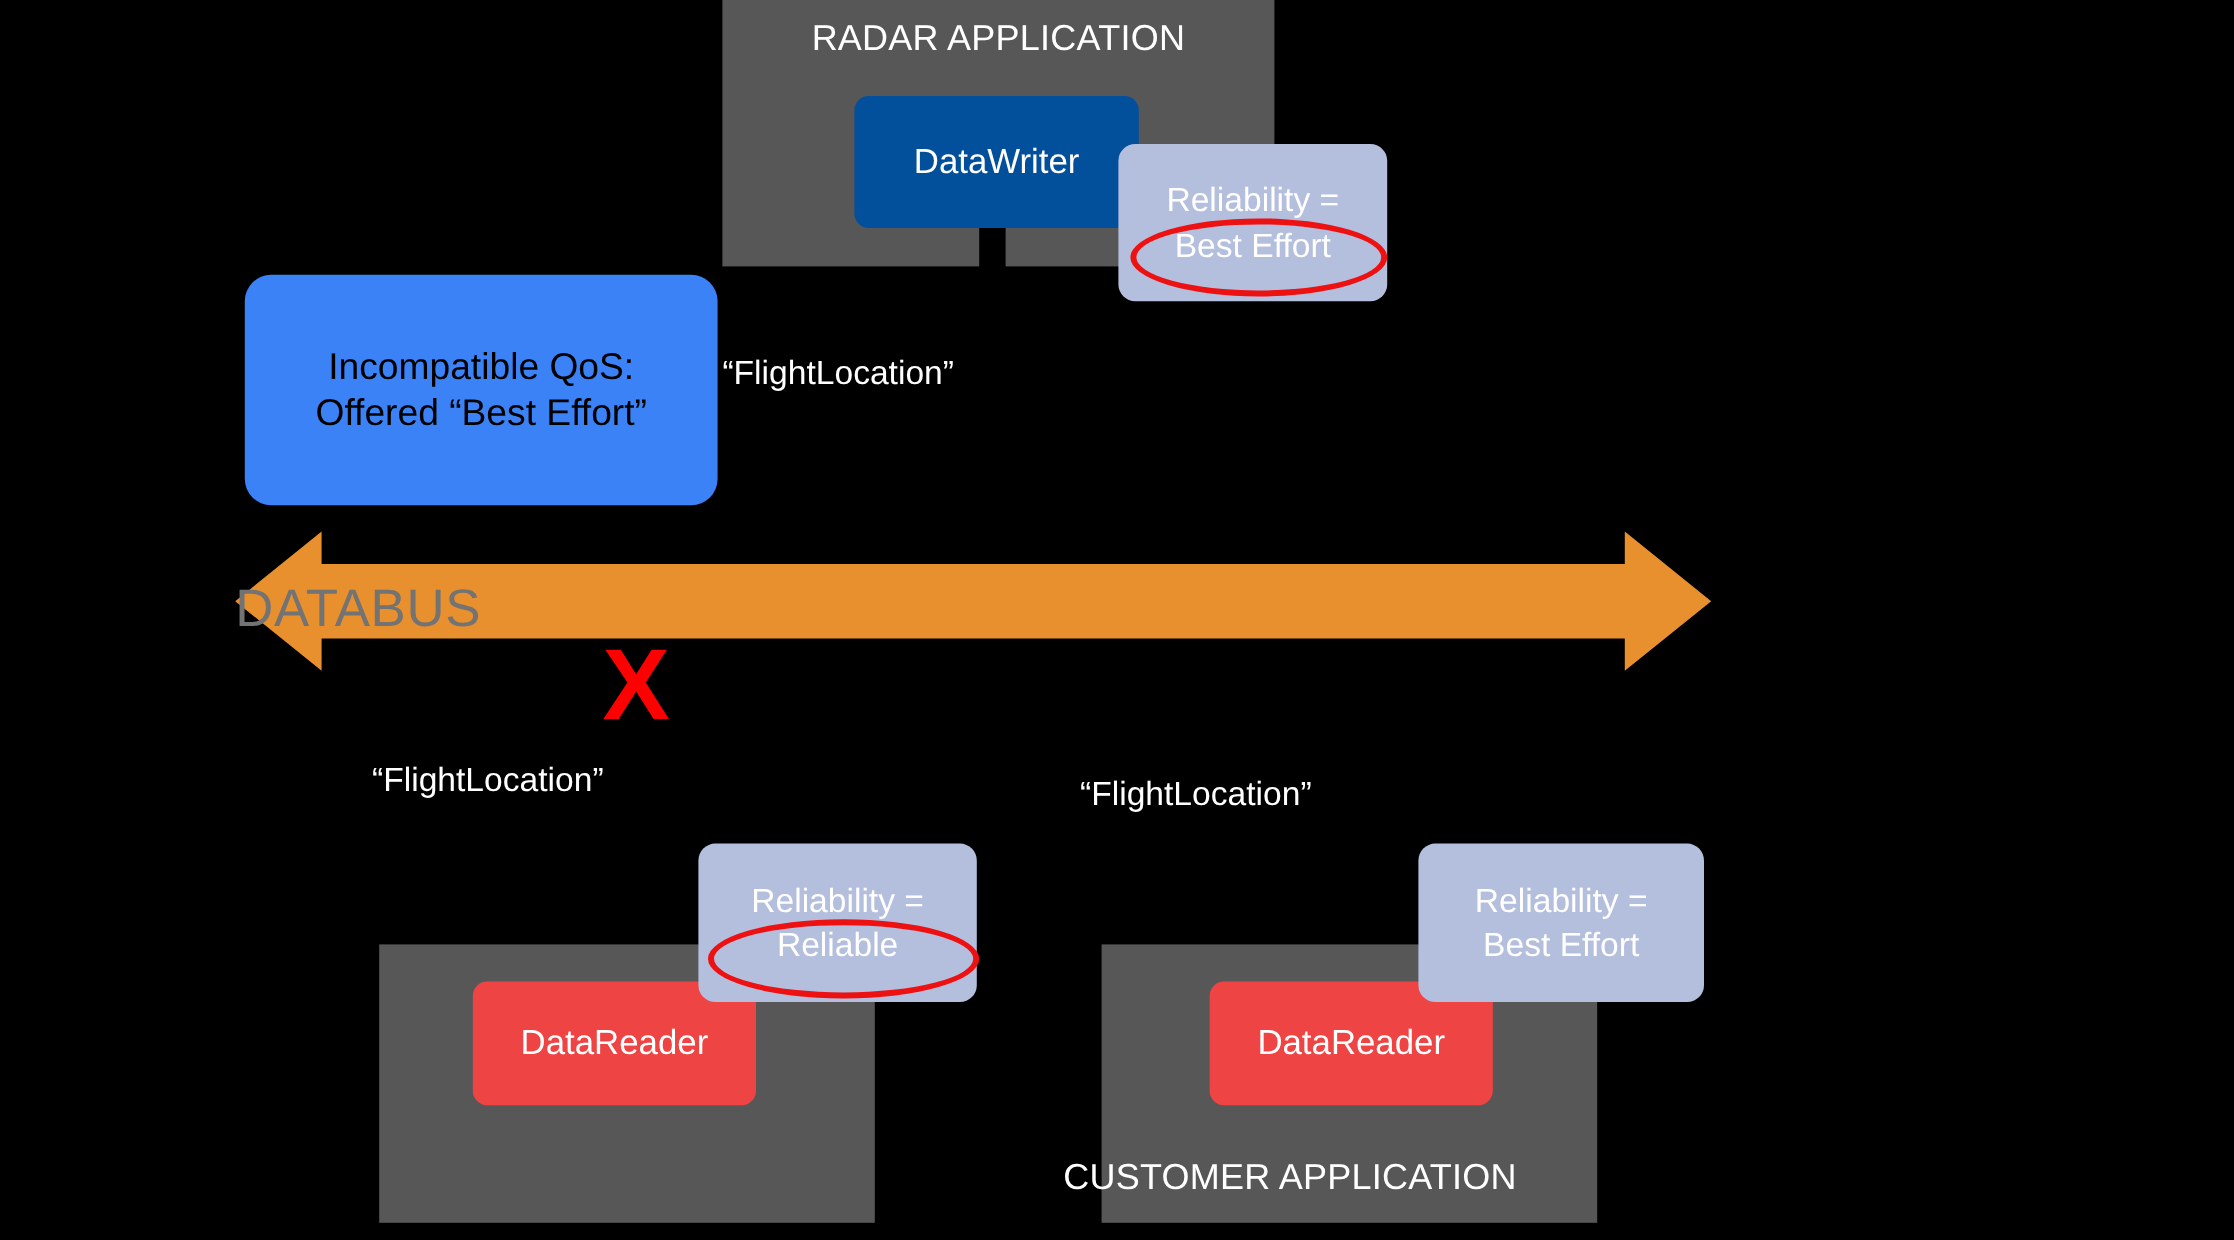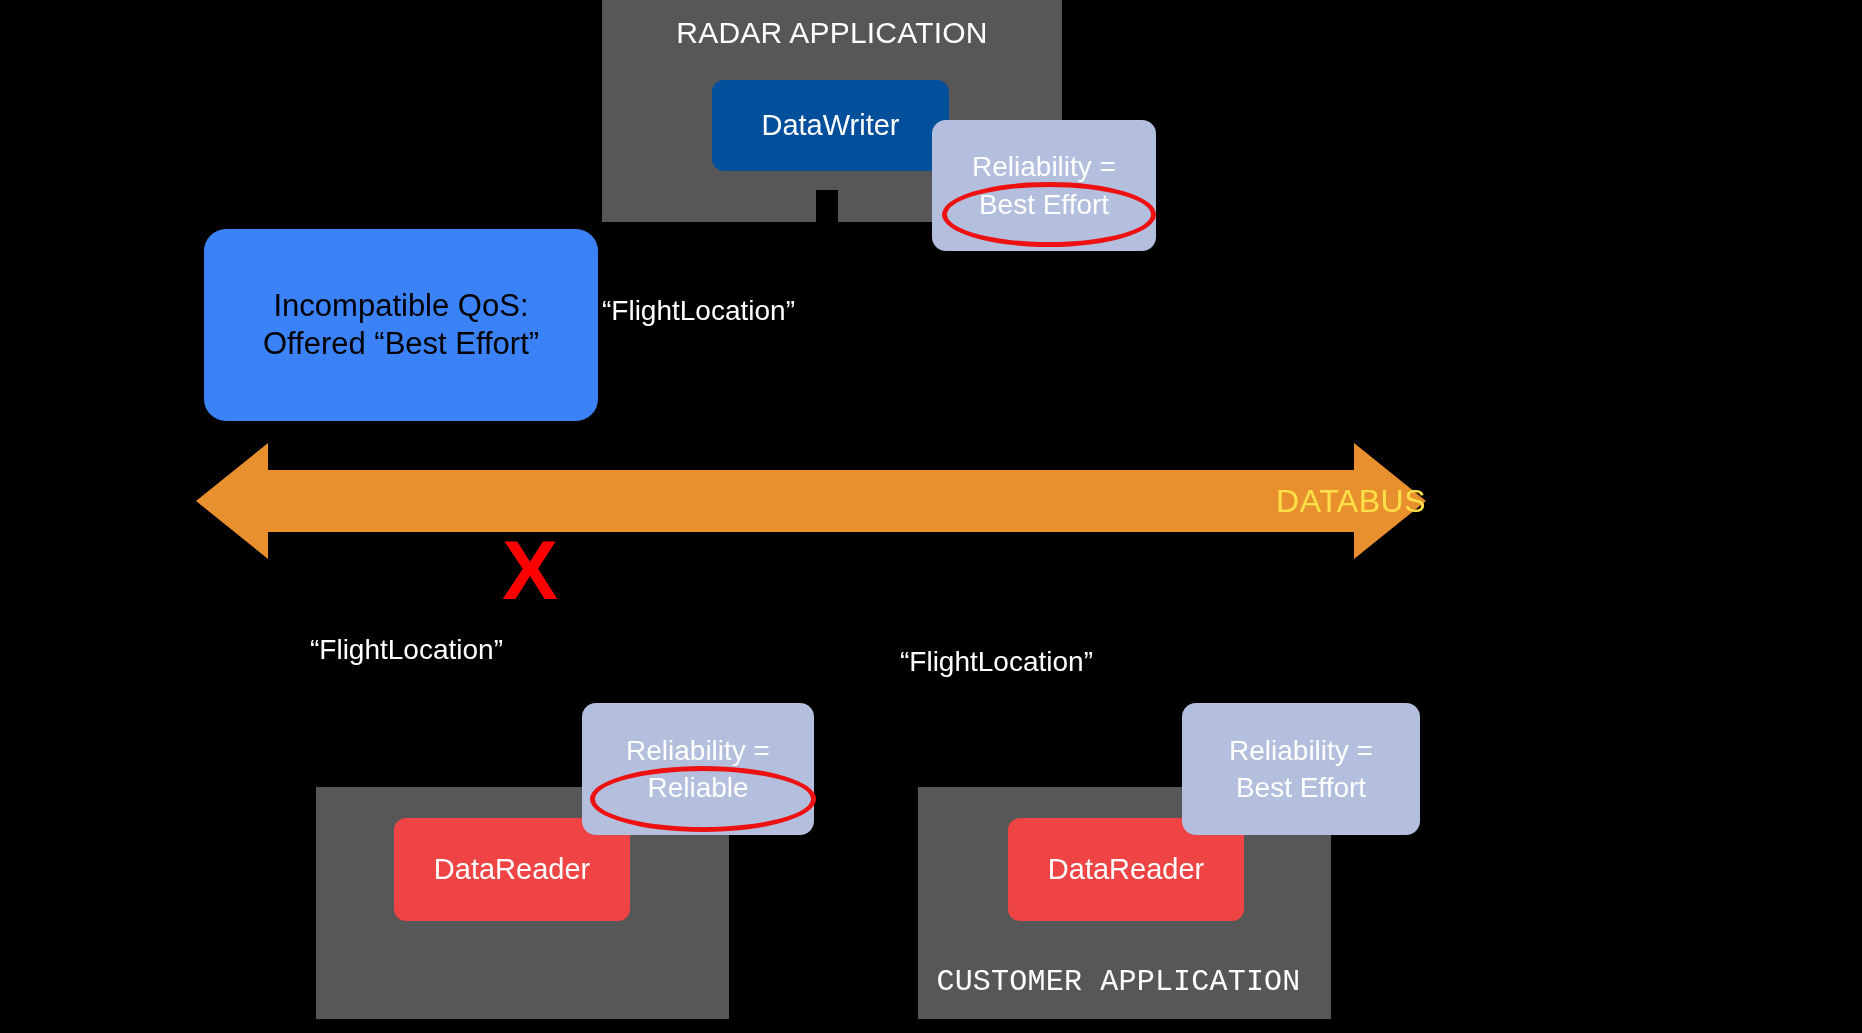--- a/index.html
+++ b/index.html
@@ -87,23 +87,23 @@
   }
   .note-line { white-space: nowrap; }
 
   
   .databus {
     position: absolute;
   }
   .databus-label {
     position: absolute;
     left: 0; right: 0;
-    text-align: right;
-    color: #fde047;
-    font-size: 32px;
+    text-align: left;
+    color: #737373;
+    font-size: 44px;
     letter-spacing: 0.5px;
   }
 
   
   .topic-label {
     position: absolute;
     color: #ffffff;
     font-size: 28px;
     white-space: nowrap;
     text-align: left;
@@ -131,21 +131,21 @@
 <div id="canvas">
 
   <div class="app-box" style="left:602px; top:0px; width:460px; height:222px;"></div>
 
   <div class="connector" style="left:816px; top:190px; width:22px; height:36px;"></div>
 
   <div class="app-title" style="left:602px; width:460px; top:16px;">
     <span>RADAR APPLICATION</span>
   </div>
 
-  <div class="entity writer" style="left:712px; top:80px; width:237px; height:91px;">
+  <div class="entity writer" style="left:712px; top:80px; width:237px; height:110px;">
     <span>DataWriter</span>
   </div>
 
   <div class="qos-box" style="left:932px; top:120px; width:224px; height:131px;">
     <span class="qos-line">Reliability =</span>
     <span class="qos-line">Best Effort</span>
     <span class="qos-ellipse" style="left:10px; top:62px; width:204px; height:55px;"></span>
   </div>
 
   <div class="topic-label" style="left:602px; width:460px; top:295px;">
@@ -187,21 +187,21 @@
     <span class="qos-line">Reliable</span>
     <span class="qos-ellipse" style="left:8px; top:63px; width:216px; height:56px;"></span>
   </div>
 
   <div class="app-box" style="left:918px; top:787px; width:413px; height:232px;"></div>
 
   <div class="entity reader" style="left:1008px; top:818px; width:236px; height:103px;">
     <span>DataReader</span>
   </div>
 
-  <div class="app-title" style="left:930px; width:377px; top:965px;font-family:Liberation Mono, monospace;">
+  <div class="app-title" style="left:886px; width:377px; top:965px;">
     <span>CUSTOMER APPLICATION</span>
   </div>
 
   <div class="qos-box" style="left:1182px; top:703px; width:238px; height:132px;">
     <span class="qos-line">Reliability =</span>
     <span class="qos-line">Best Effort</span>
   </div>
 
 </div>
 

